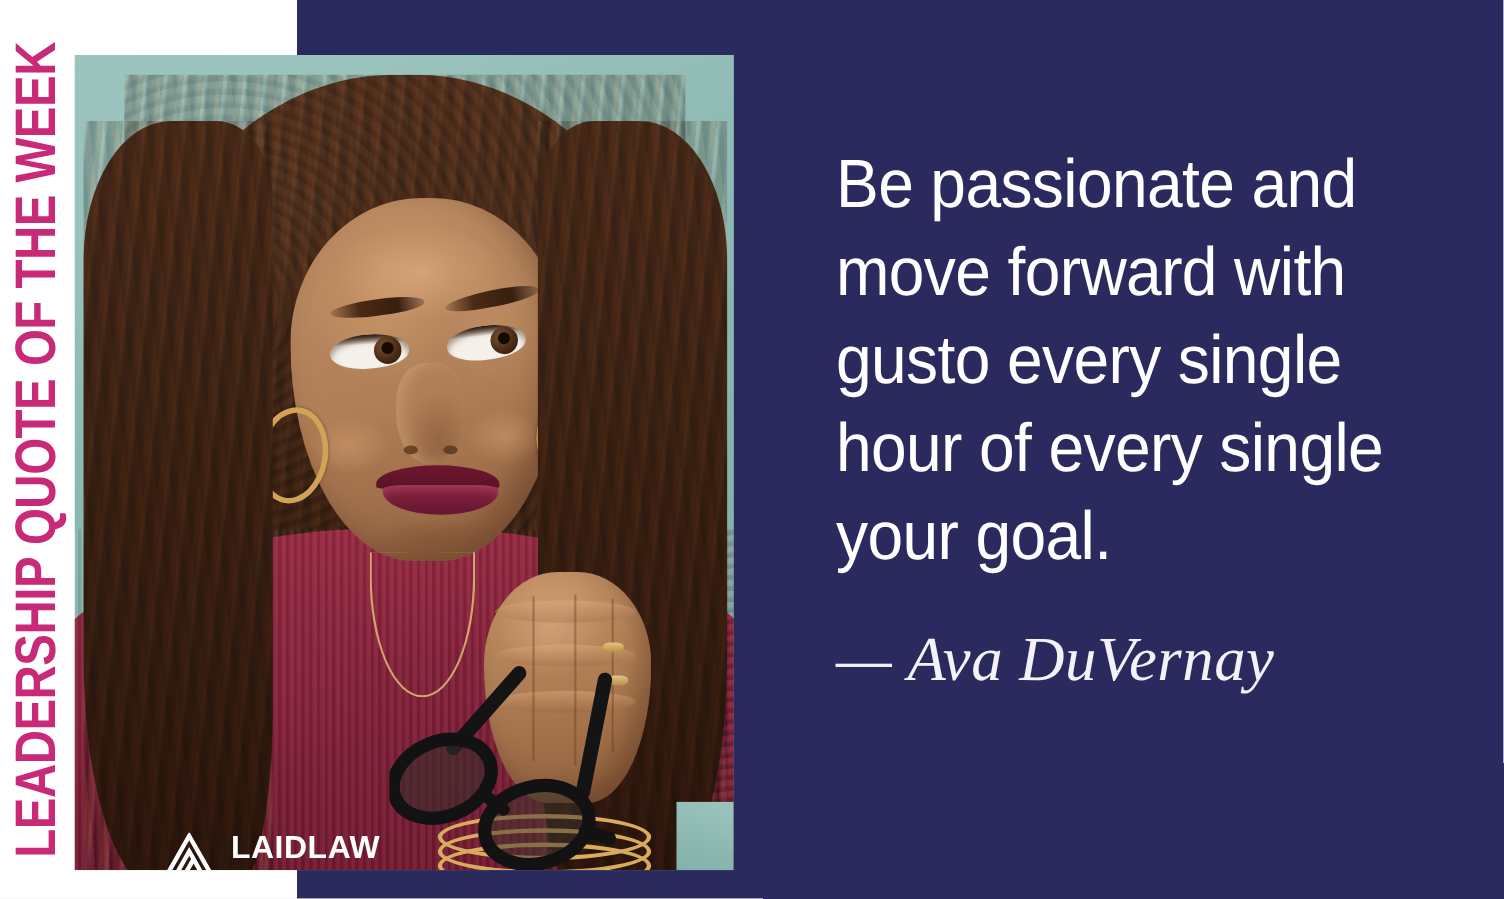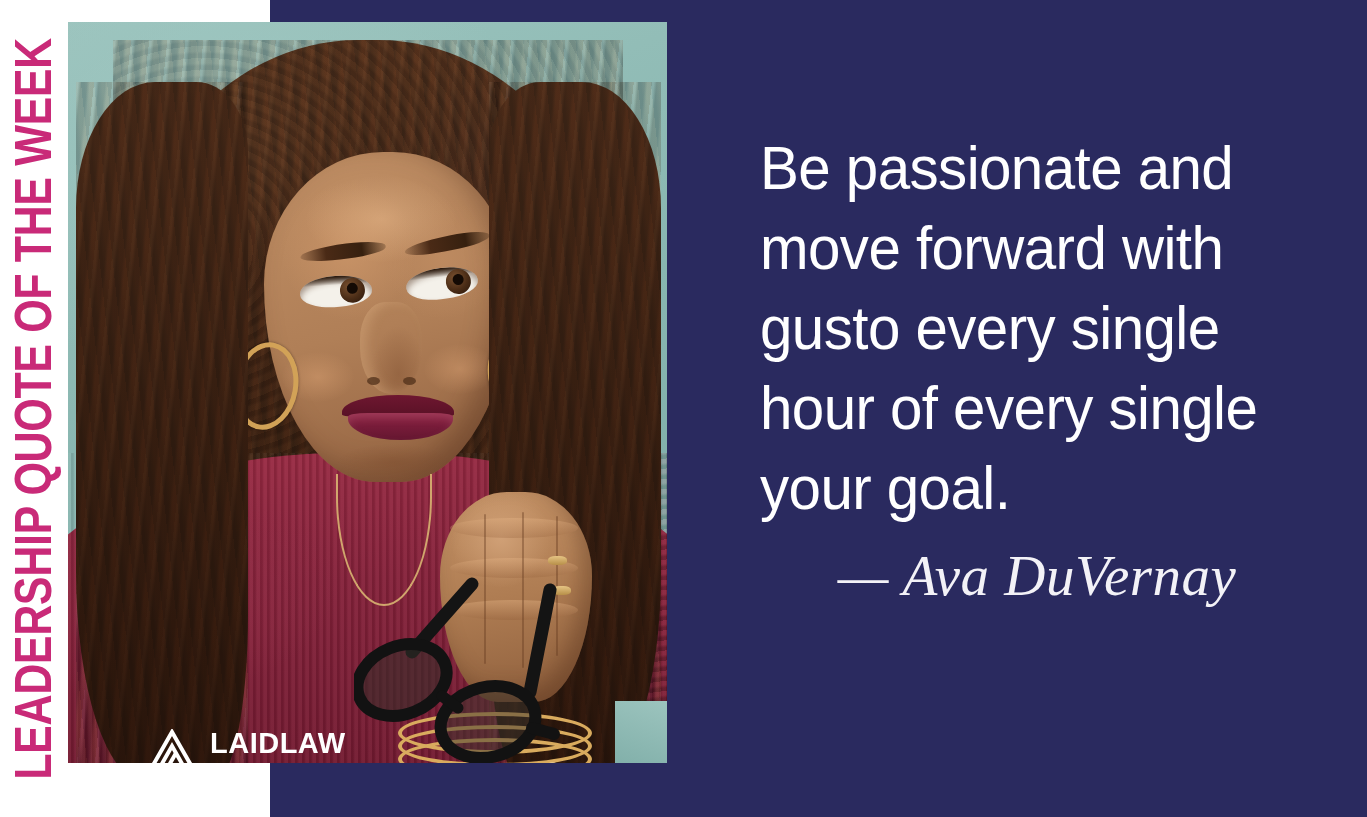--- a/index.html
+++ b/index.html
@@ -69,21 +69,21 @@
   .vertical-label span {
     display: inline-block;
     transform: scaleX(0.88) scaleY(1.06);
     transform-origin: center center;
   }
 
   
   .photo {
     position: absolute;
     left: 68px;
-    top: 22px;
+    top: 50px;
     width: 599px;
     height: 741px;
     overflow: hidden;
     background: #8ab9b3;
     z-index: 4;
   }
   .photo-bg {
     position: absolute;
     inset: 0;
     background:
@@ -463,22 +463,22 @@
     color: #ffffff;
     letter-spacing: -0.6px;
     white-space: nowrap;
   }
   .quote-line span {
     display: inline-block;
     transform: scaleX(0.94);
     transform-origin: left center;
   }
   .attribution {
-    margin-top: 18px;
-    text-align: center;
+    margin-top: 42px;
+    text-align: left;
     font-family: "Liberation Serif", serif;
     font-style: italic;
     font-size: 57px;
     line-height: 1.05;
     color: #f3f2f7;
     letter-spacing: 0.5px;
     padding-right: 6px;
   }
 </style>
 </head>

